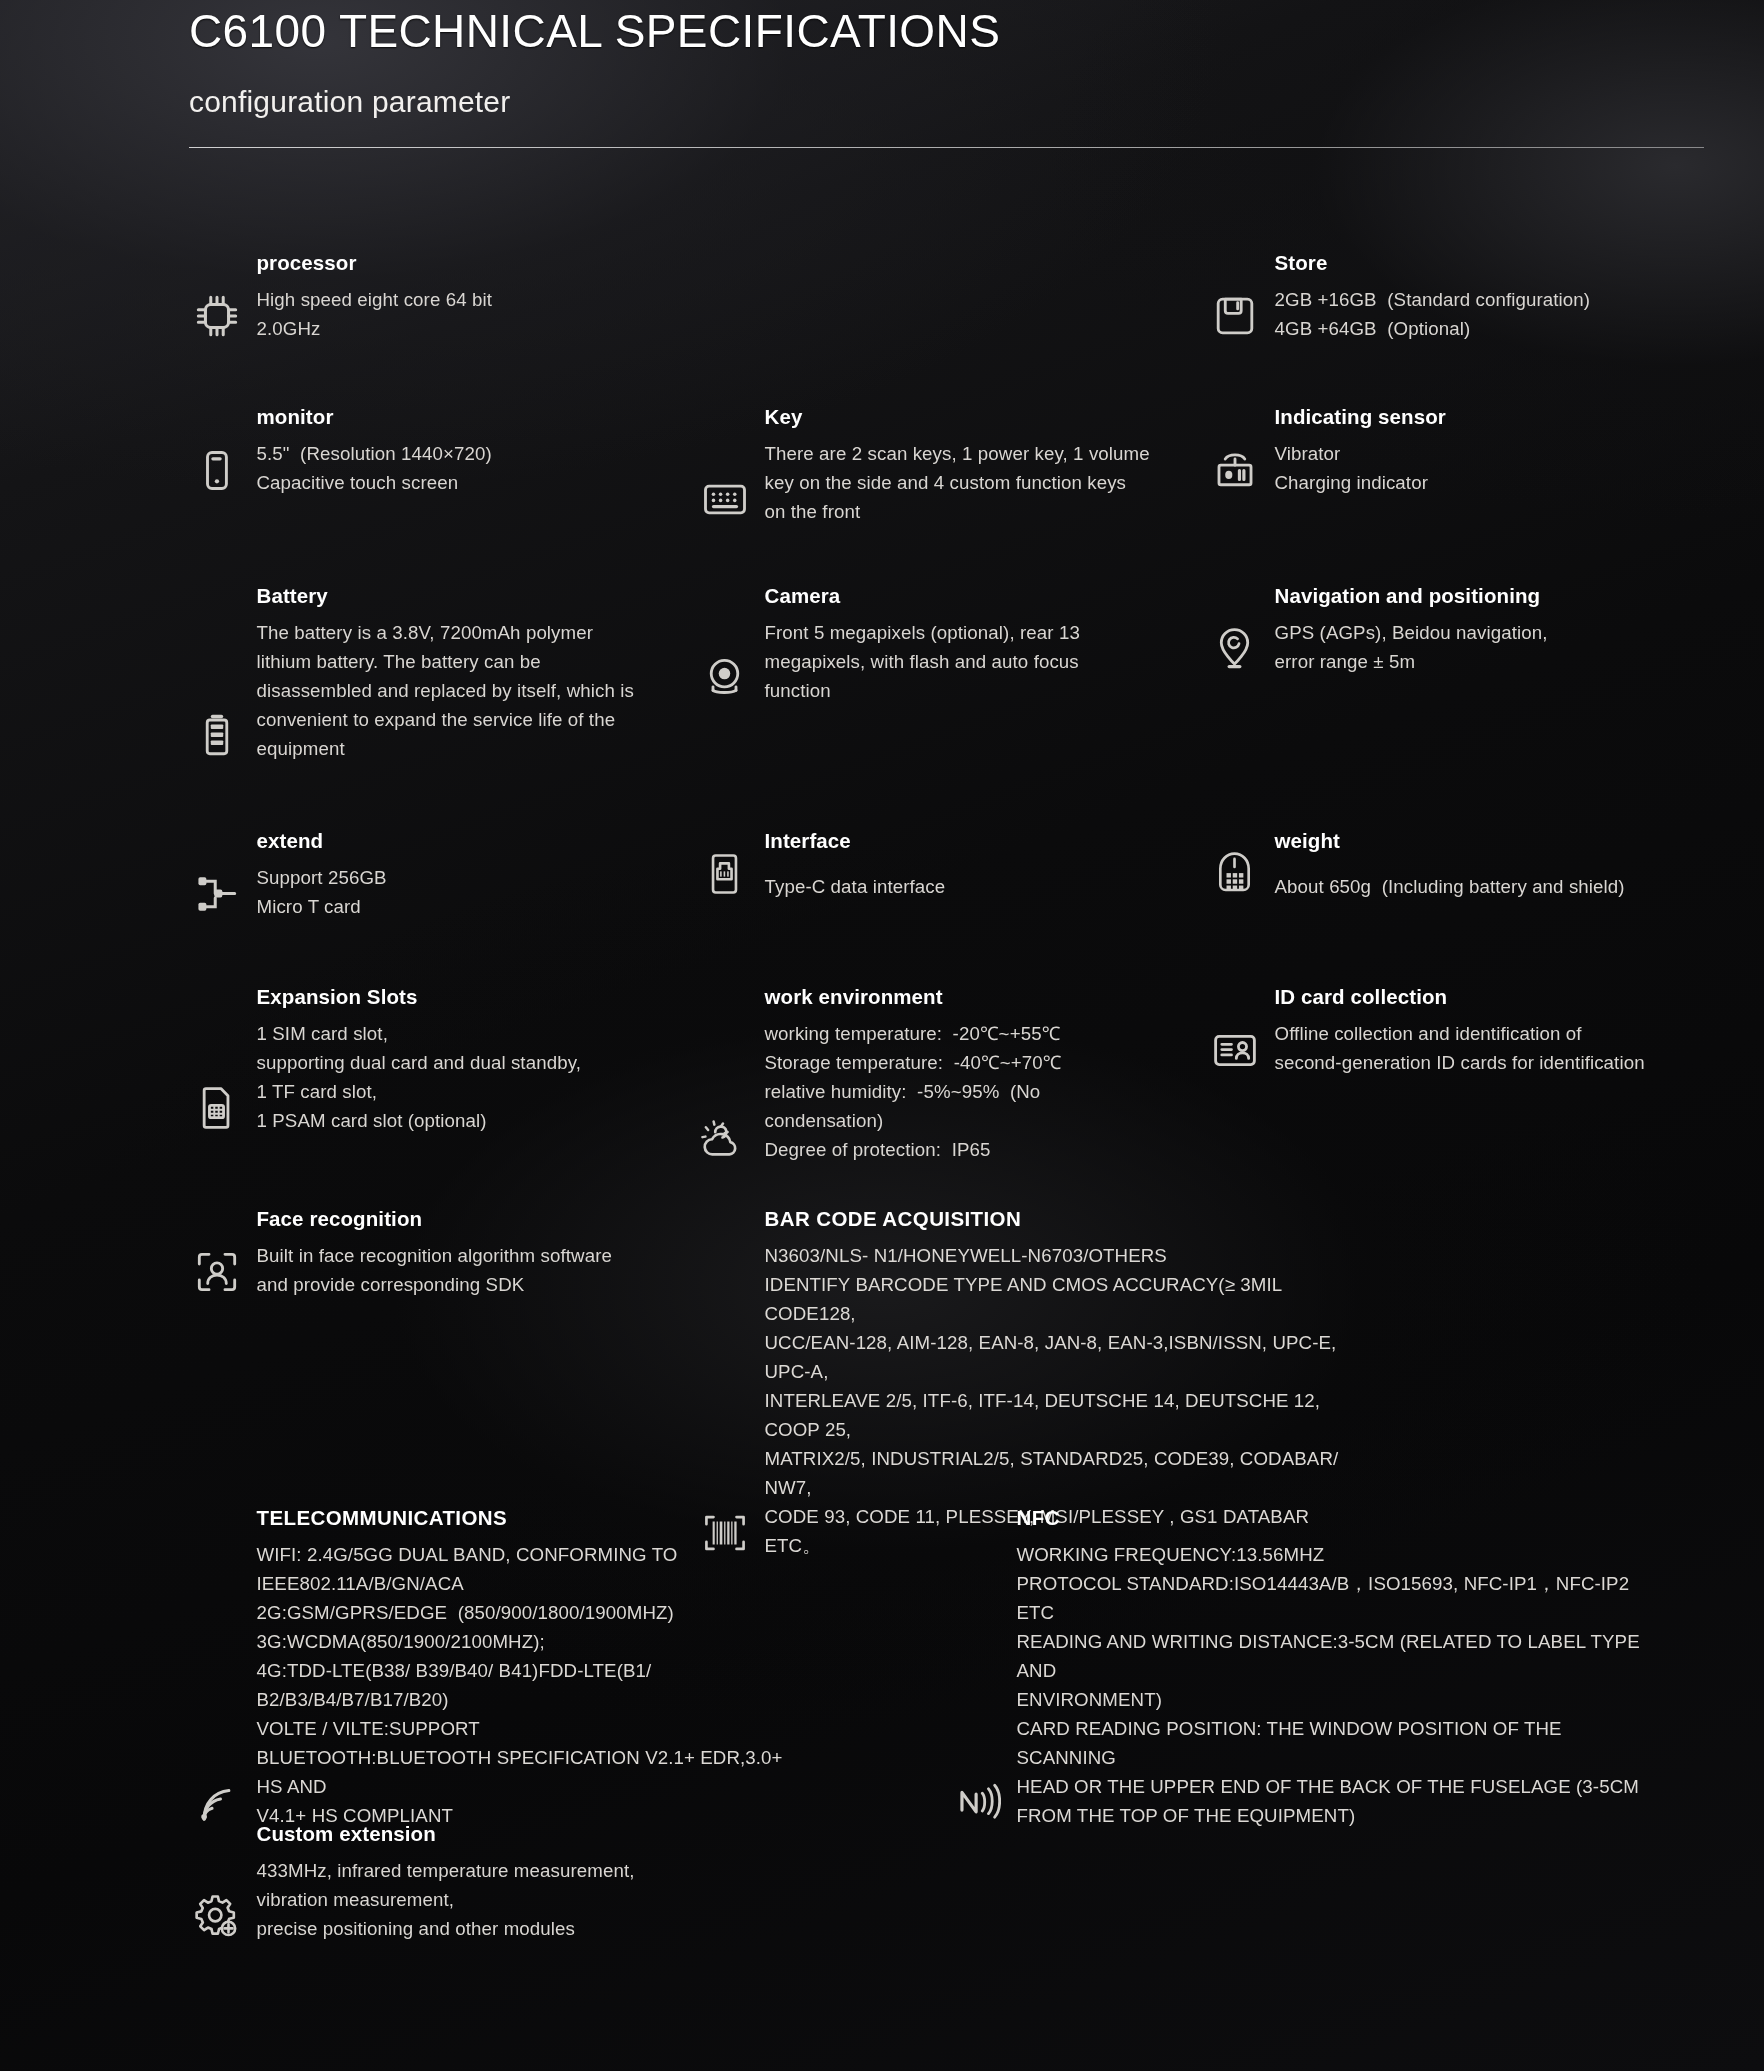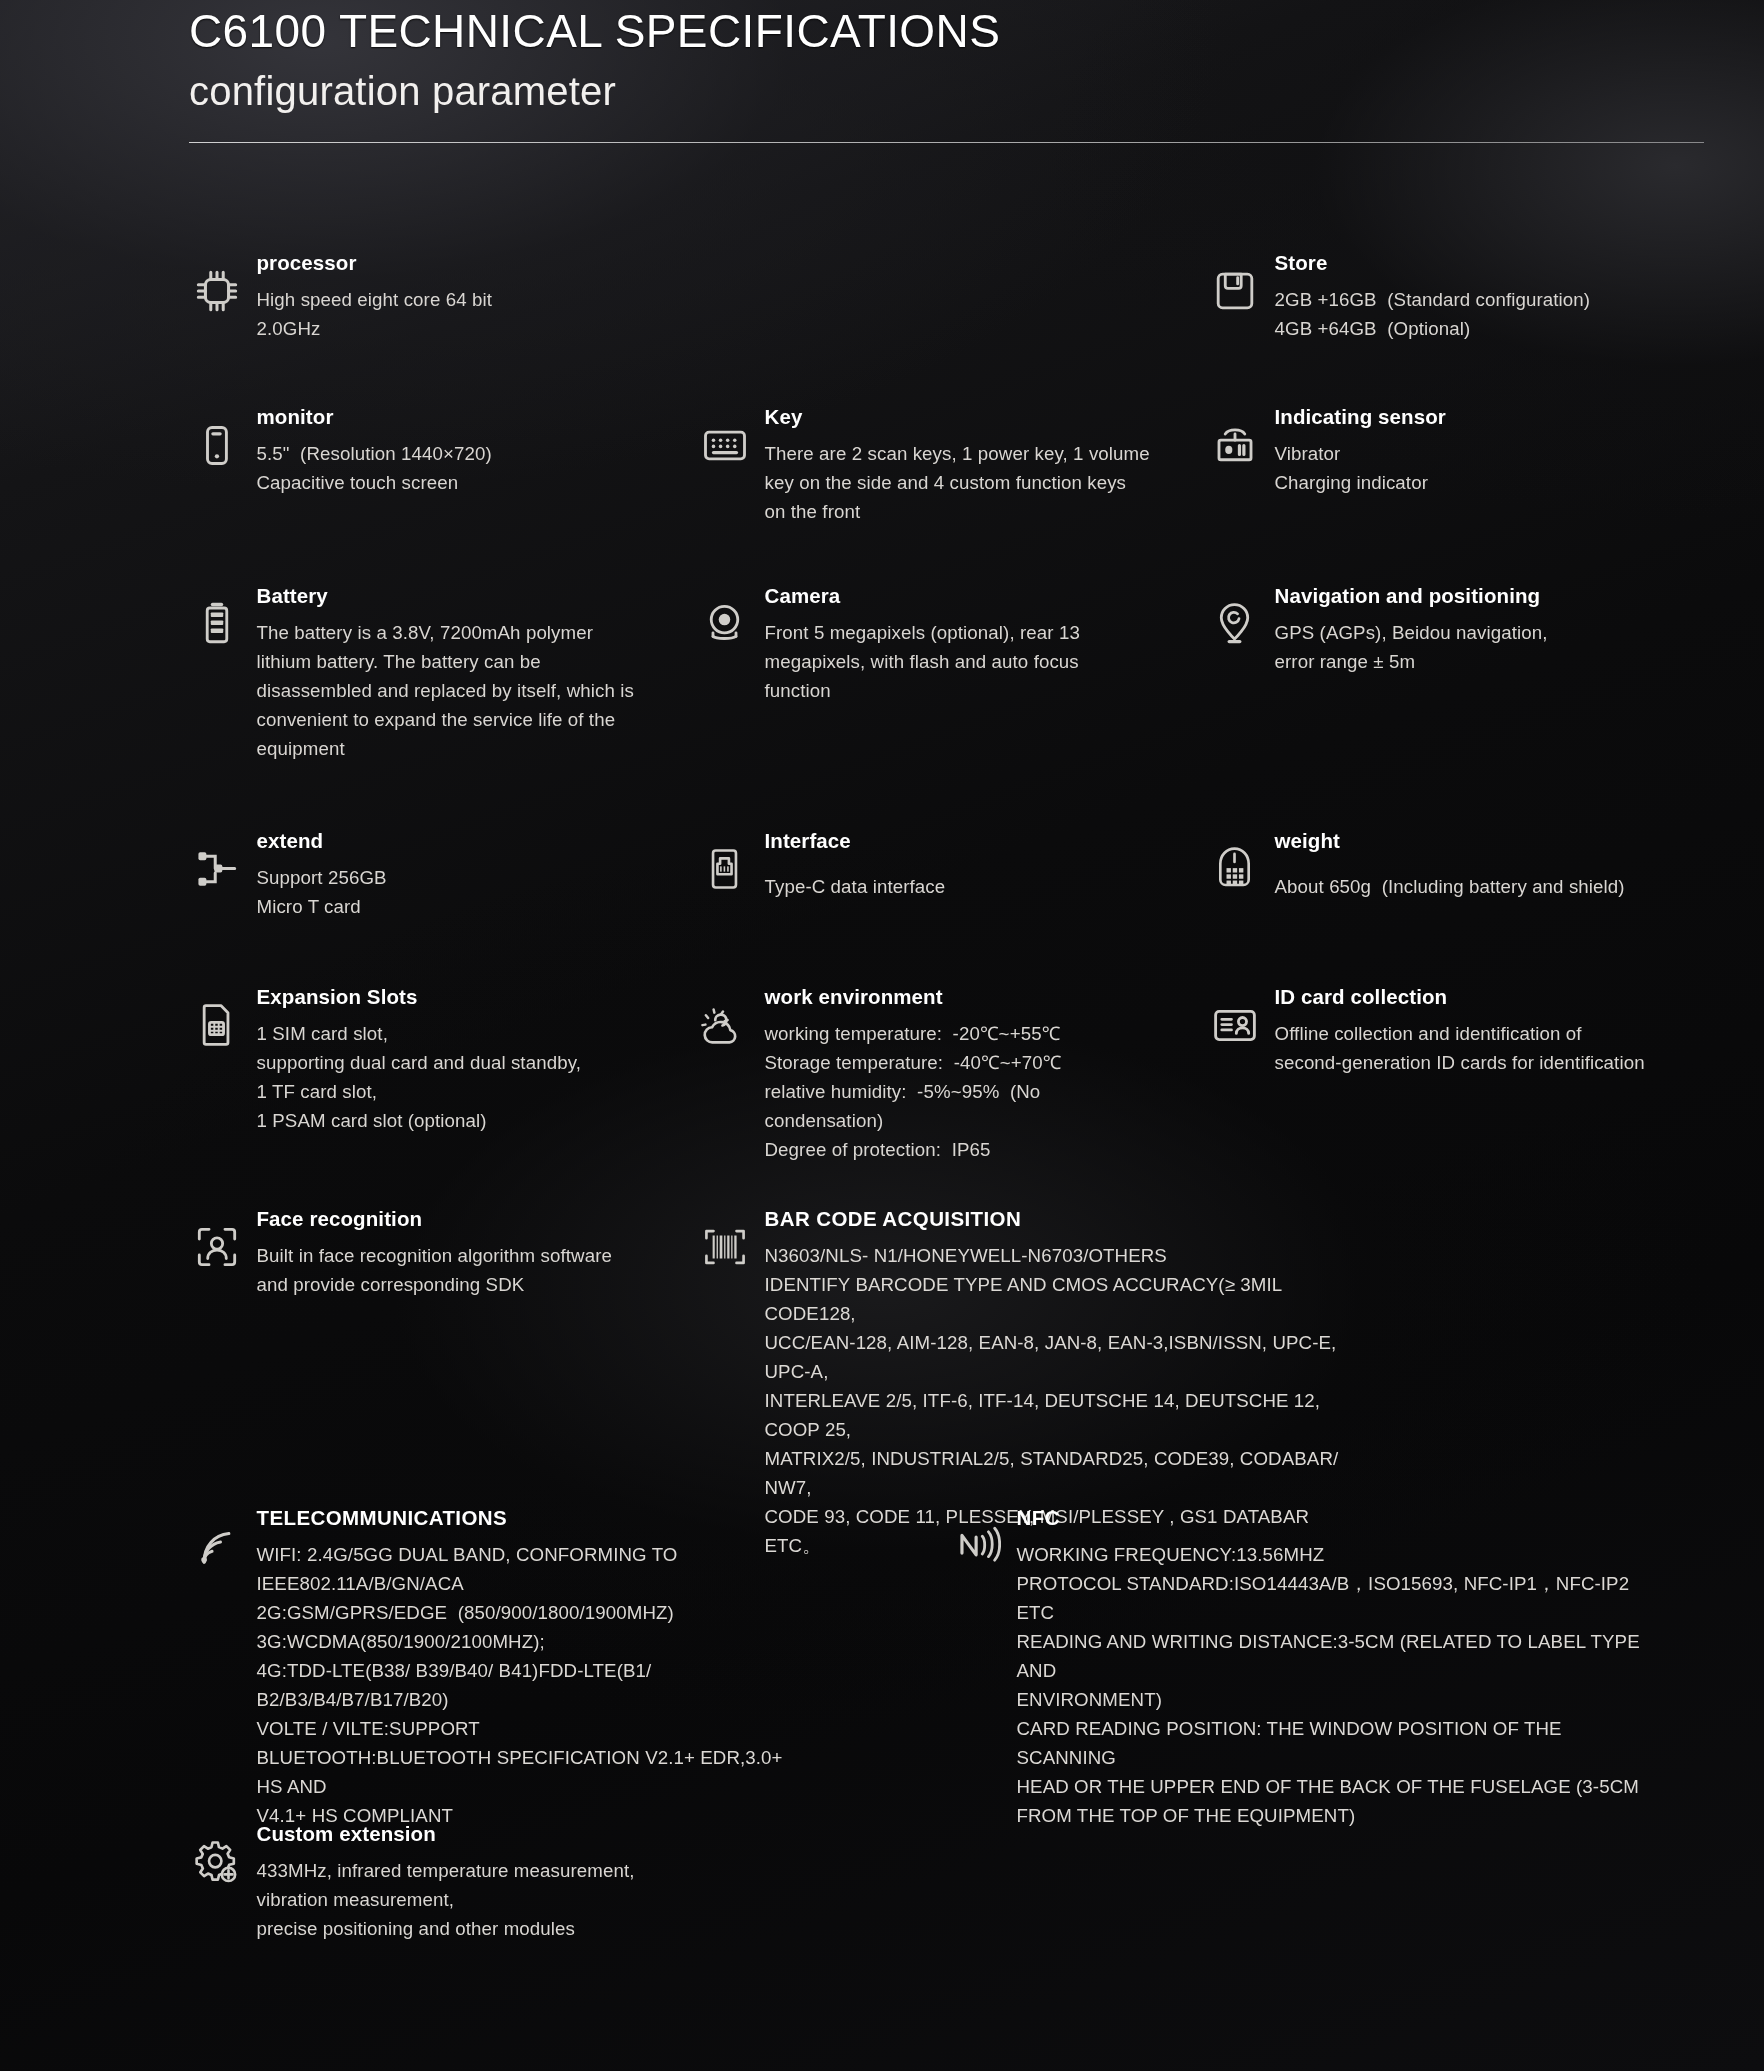--- a/index.html
+++ b/index.html
@@ -36,38 +36,38 @@
   .main-title {
     font-size: 46px;
     font-weight: 400;
     letter-spacing: 0.4px;
     color: #ffffff;
     padding-top: 3.6px;
     text-shadow: 0 0.9px 1.8px rgba(0,0,0,0.8);
     white-space: nowrap;
   }
   .sub-title {
-    font-size: 40px;
+    font-size: 30px;
     font-weight: 400;
     color: #f2f0ee;
-    margin-top: 11px;
+    margin-top: 27px;
     letter-spacing: 0.2px;
   }
   .rule {
     margin-top: 28.5px;
     height: 0.9px;
     width: 1515px;
     background: linear-gradient(90deg, rgba(255,255,255,0.78) 0%, rgba(255,255,255,0.62) 60%, rgba(255,255,255,0.45) 100%);
   }
 
   
   .spec {
     position: absolute;
     display: flex;
-    align-items: flex-start;
+    align-items: flex-end;
   }
   .ico {
     flex: 0 0 auto;
     width: 55px;
     height: 55px;
     margin-right: 12.5px;
     margin-top: 12.5px;
     display: flex;
     align-items: center;
     justify-content: center;

